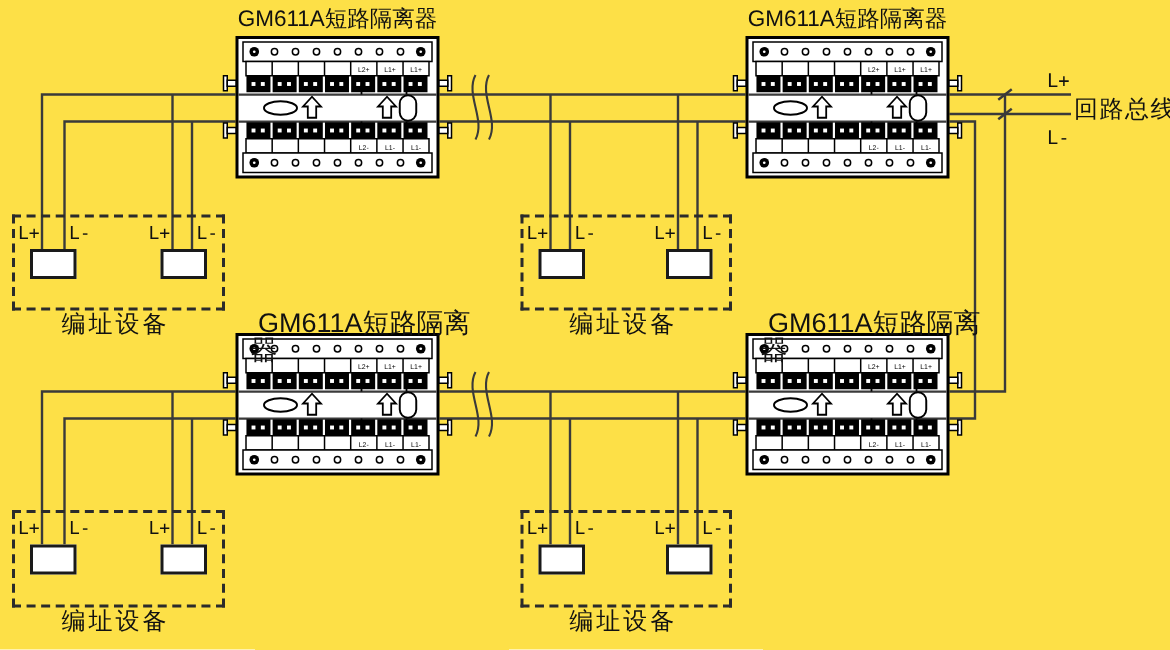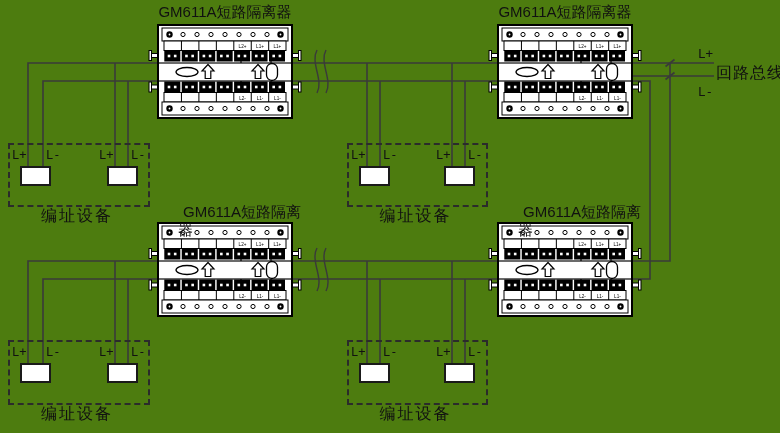--- a/index.html
+++ b/index.html
@@ -1,23 +1,23 @@
 <!DOCTYPE html>
 <html style="--wire: #3a3a3a;"><head>
 <meta charset="utf-8">
 <style>
   html,body{margin:0;padding:0;background:#fff;}
-  .canvas{position:relative;width:780px;height:433px;background:#4d7c0f;overflow:hidden;
+  .canvas{position:relative;width:780px;height:433px;background:#fde047;overflow:hidden;
           font-family:"Liberation Sans",sans-serif;color:#111;}
   svg.wires{position:absolute;left:0;top:0;}
   svg.wires path, svg.wires line{stroke:var(--wire,#3a3a3a);stroke-width:1.6;fill:none;}
   svg.wires path.brk{stroke-width:1.4;}
   .isolator{position:absolute;width:136px;height:95px;}
   .iso-title{position:absolute;width:136px;text-align:center;font-size:15px;white-space:nowrap;}
-  .iso-title2{position:absolute;font-size:15px;white-space:nowrap;z-index:5;margin-left:11px;}
+  .iso-title2{position:absolute;font-size:18px;white-space:nowrap;z-index:5;}
   .group-box{position:absolute;border:2px dashed #2b2b2b;background:transparent;}
   .group-caption{position:absolute;font-size:16px;text-align:center;white-space:nowrap;letter-spacing:2px;}
   .dev-rect{position:absolute;border:2px solid #1a1a1a;background:#fff;box-sizing:border-box;}
   .wlabel{position:absolute;font-size:12px;font-family:"DejaVu Sans Mono",monospace;white-space:nowrap;}
   .bus-pm{position:absolute;font-size:12.5px;font-family:"DejaVu Sans Mono",monospace;}
   .bus-name{position:absolute;font-size:16px;white-space:nowrap;letter-spacing:1px;}
 </style>
 </head>
 <body>
 

